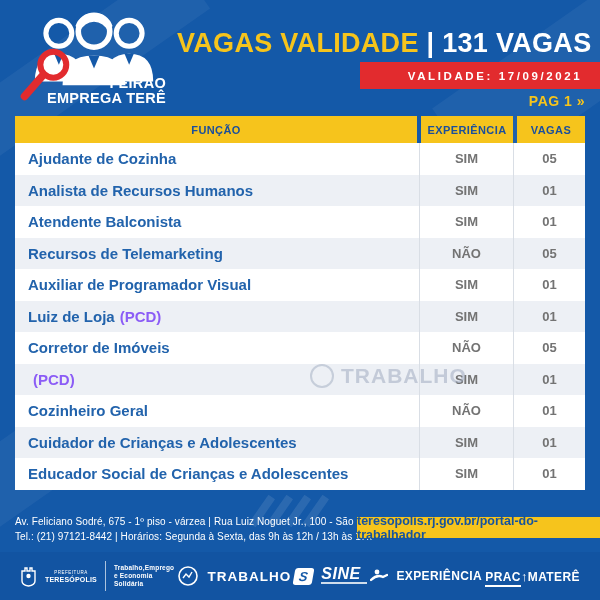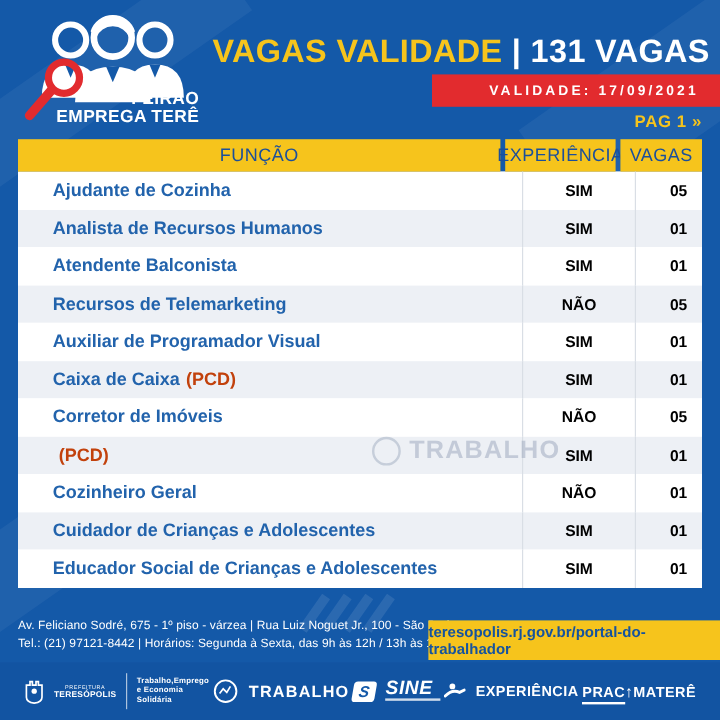--- a/index.html
+++ b/index.html
@@ -39,45 +39,45 @@
   }
   .pag{
     position:absolute;right:15px;top:93px;color:var(--yellow);
     font-weight:bold;font-size:14px;letter-spacing:.5px;
   }
 
   
   .vtable{position:absolute;left:15px;top:116px;width:570px;}
   .thead{display:grid;grid-template-columns:402px 92px 68px;column-gap:4px;}
   .th{
-    background:var(--yellow);color:var(--hdr-blue);font-weight:normal;font-size:15px;
+    background:var(--yellow);color:var(--hdr-blue);font-weight:bold;font-size:11px;
     height:27px;display:flex;align-items:center;justify-content:center;letter-spacing:.4px;
   }
   .tbody{background:#fff;}
-  .tr{display:grid;grid-template-columns:404px 94px 72px;height:31.5px;background:#fff;padding-left:16px;}
+  .tr{display:grid;grid-template-columns:404px 94px 72px;height:31.5px;background:#fff;}
   .tr:nth-child(even){background:var(--row-alt);}
   .td{display:flex;align-items:center;font-weight:bold;color:var(--row-blue);}
   .td.func{padding-left:13px;font-size:15px;}
-  .td.exp,.td.vag{justify-content:center;font-size:13px;color:#000000;border-left:1px solid var(--line);}
-  .pcd{color:#c2410c;margin-left:5px;}
+  .td.exp,.td.vag{justify-content:center;font-size:13px;color:#737373;border-left:1px solid var(--line);}
+  .pcd{color:#8b5cf6;margin-left:5px;}
 
   .watermark{
     position:absolute;left:310px;top:364px;display:flex;align-items:center;gap:7px;
     color:rgba(160,172,192,.55);pointer-events:none;
   }
   .watermark .wm-circle{width:24px;height:24px;border:2px solid rgba(160,172,192,.5);border-radius:50%;}
   .watermark .wm-text{font-weight:bold;font-size:21px;letter-spacing:1px;}
 
   
   .address{
     position:absolute;left:15px;top:514px;color:#fff;font-size:10px;line-height:15px;
     letter-spacing:.1px;white-space:nowrap;
   }
   .webbox{
-    position:absolute;left:357px;top:517px;width:243px;height:33px;background:var(--yellow);
+    position:absolute;left:357px;top:517px;width:243px;height:21px;background:var(--yellow);
     color:#15539f;font-weight:bold;font-size:12.5px;display:flex;align-items:center;justify-content:center;
   }
   .logostrip{
     position:absolute;left:0;right:0;bottom:0;height:48px;background:rgba(6,20,60,0.06);
     display:flex;align-items:center;justify-content:space-between;padding:0 20px;color:#fff;
   }
   .lgroup{display:flex;align-items:center;gap:8px;}
   .pref-text{text-align:center;line-height:7px;}
   .pref-small{font-size:4.5px;letter-spacing:.5px;display:block;}
   .pref-big{font-size:7px;font-weight:bold;display:block;letter-spacing:.2px;}
@@ -171,21 +171,21 @@
       </div>
       <div class="tr">
         <div class="td func">
           <span>Auxiliar de Programador Visual</span>
         </div>
         <div class="td exp">SIM</div>
         <div class="td vag">01</div>
       </div>
       <div class="tr">
         <div class="td func">
-          <span>Caixa de Caixa</span>
+          <span>Luiz de Loja</span>
           <span class="pcd">(PCD)</span>
         </div>
         <div class="td exp">SIM</div>
         <div class="td vag">01</div>
       </div>
       <div class="tr">
         <div class="td func">
           <span>Corretor de Imóveis</span>
         </div>
         <div class="td exp">NÃO</div>

